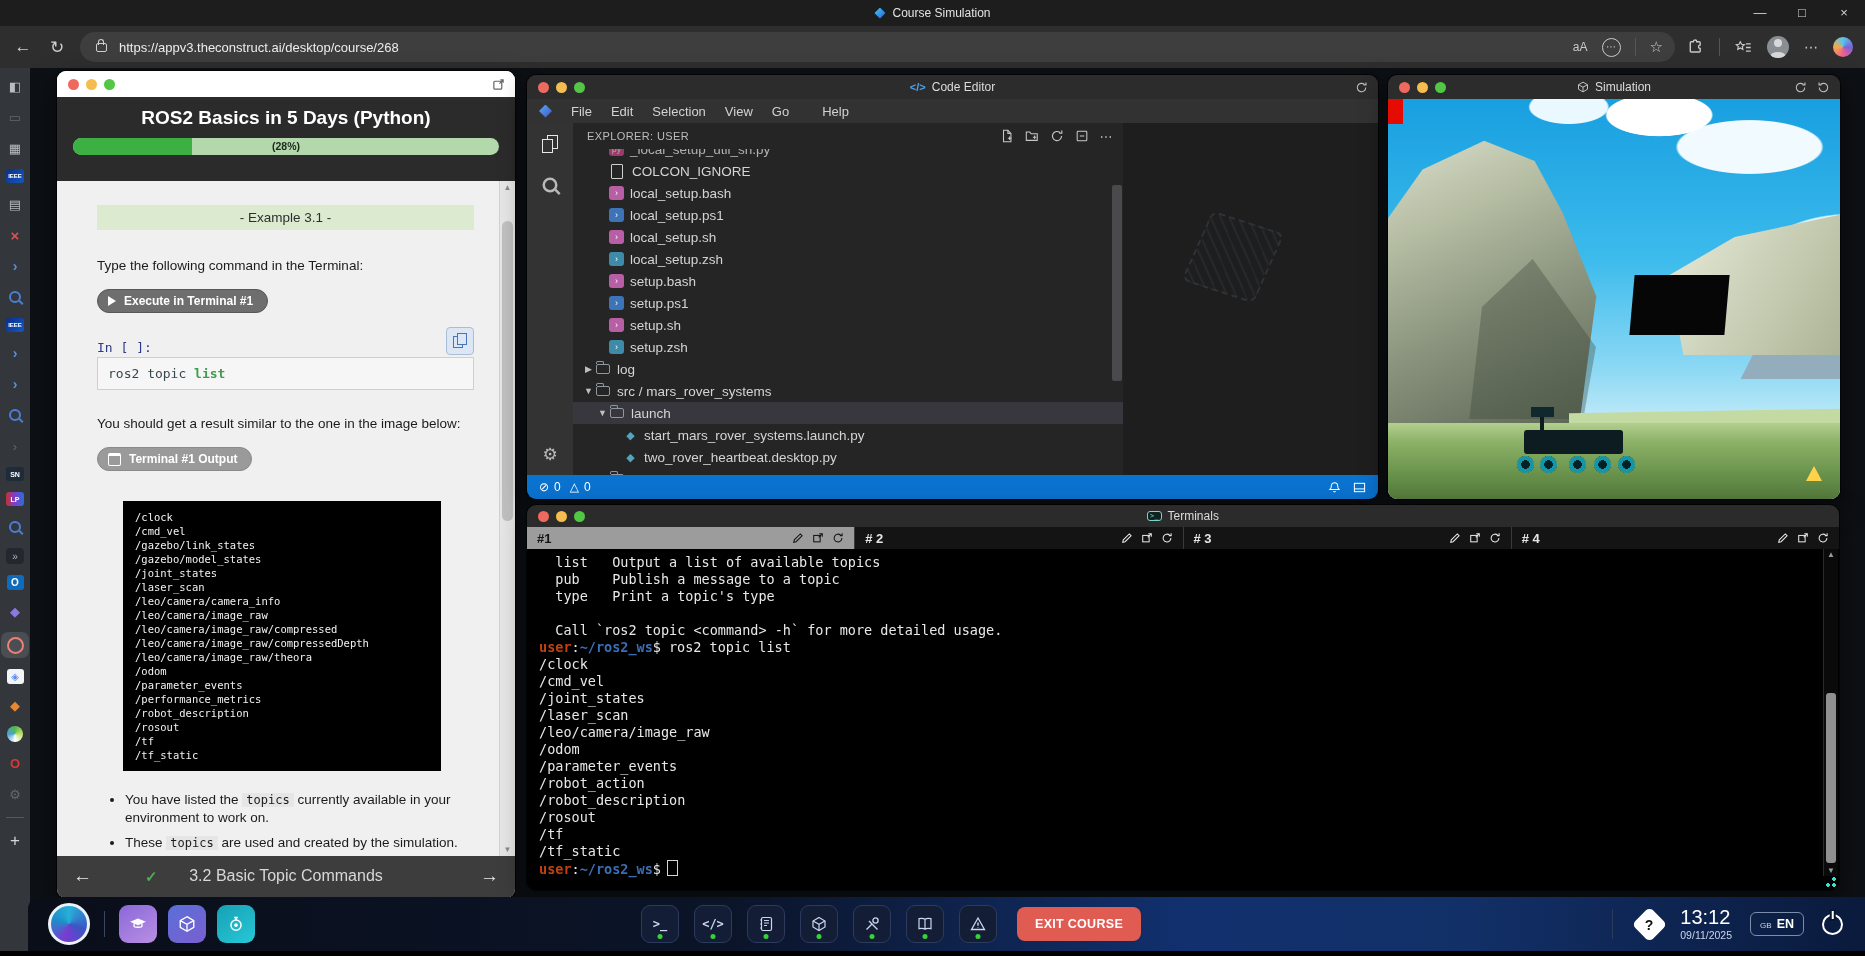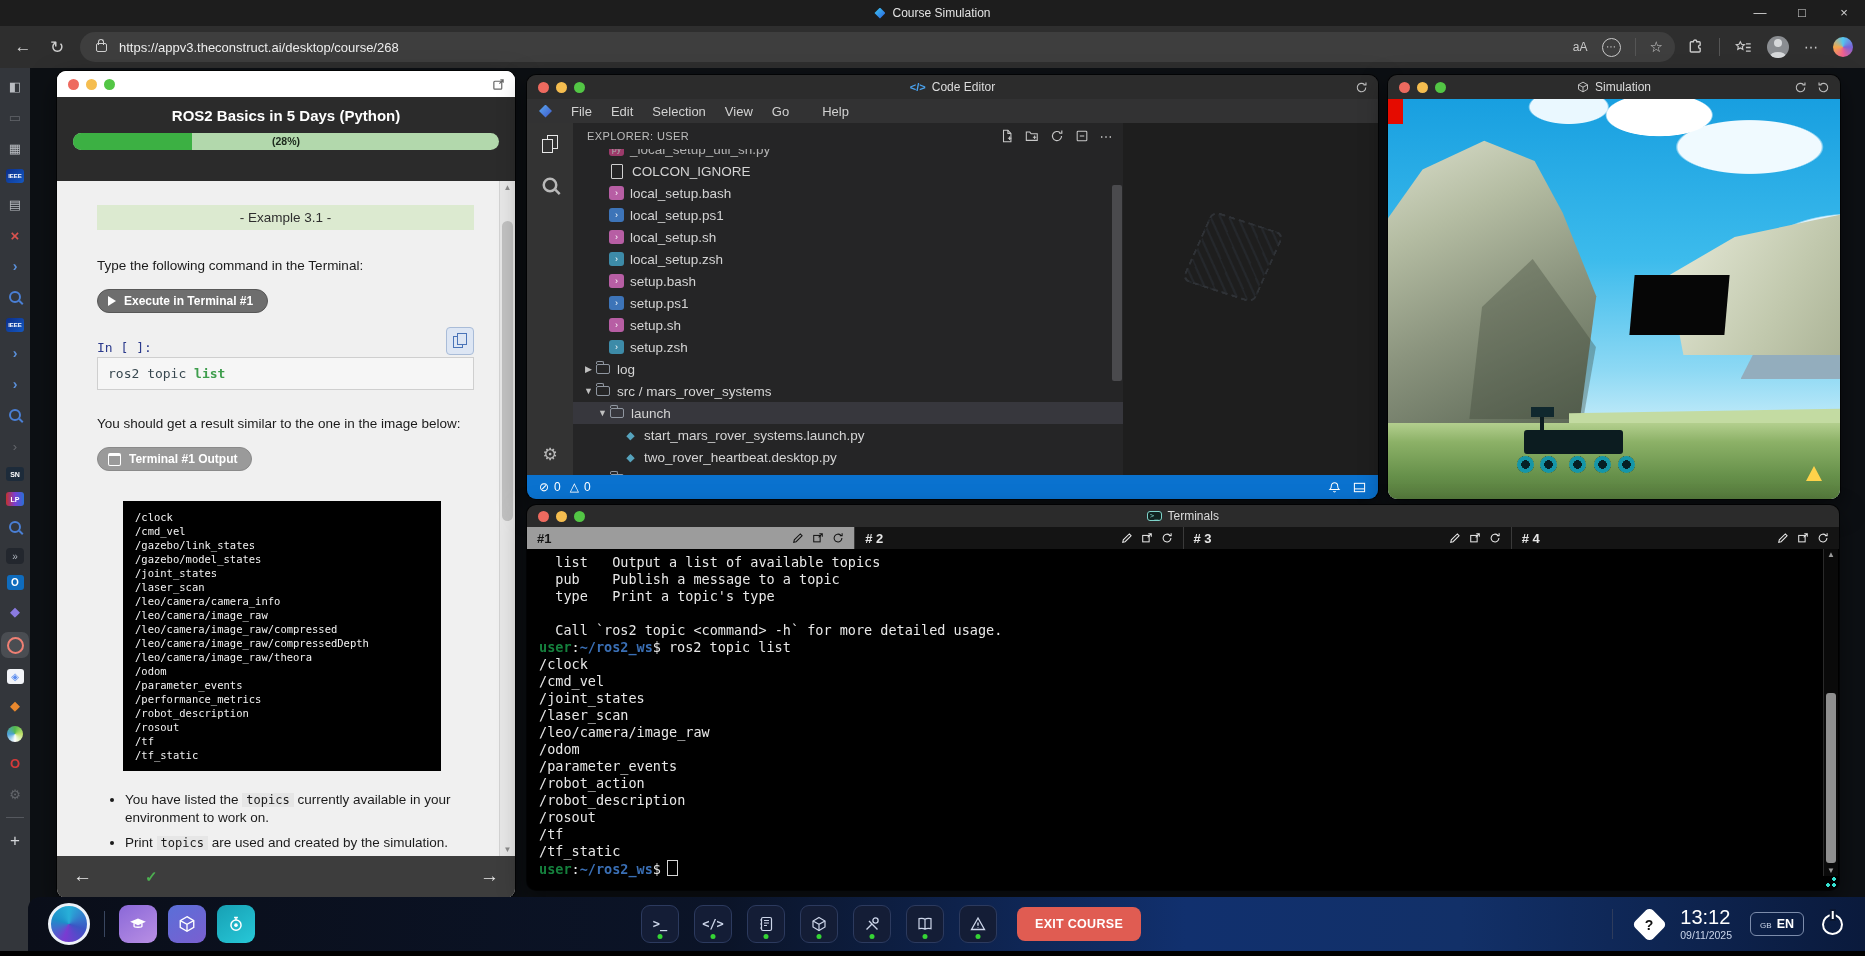--- a/index.html
+++ b/index.html
@@ -76,21 +76,21 @@
   .title-center{position:absolute;left:0;right:0;display:flex;justify-content:center;align-items:center;gap:6px;
                 color:#dcdcdc;font-size:12px;pointer-events:none;}
   .title-right{margin-left:auto;display:flex;align-items:center;gap:10px;margin-right:10px;color:#bdbdbd;z-index:2;}
 
   
   #nb{left:57px;top:71px;width:458px;height:827px;background:#f0f0f0;}
   #nb .titlebar{background:#ffffff;height:26px;border-bottom:1px solid #e0e0e0;}
   #nb .title-center{color:#3a3a3a;font-weight:bold;}
   .jup{width:10px;height:10px;border-radius:50%;border:3px solid #f37726;border-top-color:transparent;transform:rotate(45deg);}
   .nb-header{position:absolute;top:26px;left:0;right:0;height:84px;background:#2b2b2b;padding:10px 16px 0;box-sizing:border-box;}
-  .nb-title{color:#fff;font-size:15px;font-weight:bold;text-align:center;}
+  .nb-title{color:#fff;font-size:19px;font-weight:bold;text-align:center;}
   .nb-progress{position:relative;height:17px;border-radius:9px;background:#b2d8ac;margin-top:9px;overflow:hidden;}
   .nb-fill{height:100%;background:#3cb043;}
   .nb-plabel{position:absolute;inset:0;text-align:center;font-size:10.5px;font-weight:bold;color:#1c2a1c;line-height:17px;}
   .nb-body{position:absolute;top:110px;bottom:42px;left:0;right:15px;overflow:hidden;
            padding:24px 26px 0 40px;box-sizing:border-box;background:#f0f0f0;}
   .nb-banner{background:#dcead0;color:#2e2e2e;text-align:center;padding:5px 0;font-size:13.5px;margin-bottom:28px;}
   .nb-para{font-size:13.5px;color:#1b1b1b;margin:0 0 16px;}
   .pill-btn{display:inline-flex;align-items:center;gap:8px;color:#fff;font-weight:bold;font-size:12px;
             border-radius:12px;padding:4px 14px 4px 10px;}
   .exec{background:#6e6e6e;border:1px solid #575757;margin-bottom:14px;}
@@ -205,21 +205,21 @@
   .ttab{flex:1;display:flex;align-items:center;padding:0 10px;font-size:13px;font-weight:bold;color:#e6e6e6;
         border-left:1px solid #3a3a3a;box-sizing:border-box;gap:8px;}
   .ttab:first-child{border-left:none;}
   .ttab.active{background:#9c9c9c;color:#141414;}
   .ttab .sp{flex:1;}
   .ti{display:flex;align-items:center;}
   .term-content{position:absolute;top:44px;left:0;right:16px;bottom:0;padding:5px 12px;box-sizing:border-box;
                 color:#e8e8e8;font-size:13.5px;line-height:17px;overflow:hidden;}
   .term-content pre{margin:0;font-family:inherit;white-space:pre;}
   .tline{white-space:pre;}
-  .tp-user{color:#15803d;font-weight:bold;}
+  .tp-user{color:#c2410c;font-weight:bold;}
   .tp-path{color:#3a6fb5;font-weight:bold;}
   .cmd{padding-left:8px;}
   .cursor{display:inline-block;width:9px;height:14px;border:1.5px solid #d5d5d5;vertical-align:-2px;margin-left:6px;}
   .term-scroll{position:absolute;top:44px;right:1px;bottom:14px;width:14px;background:#0a0a0a;border-left:1px solid #2a2a2a;}
   .ts-thumb{position:absolute;left:2px;right:2px;top:44%;height:52%;background:#8f8f8f;border-radius:3px;}
   .ts-arr{position:absolute;left:0;right:0;text-align:center;color:#9a9a9a;font-size:8px;}
   .resize-dots{position:absolute;right:3px;bottom:3px;width:10px;height:10px;
      background:radial-gradient(circle at 80% 20%, #35e0d0 0 1.6px, transparent 2px),
                 radial-gradient(circle at 20% 80%, #35e0d0 0 1.6px, transparent 2px),
                 radial-gradient(circle at 80% 80%, #35e0d0 0 1.6px, transparent 2px);}
@@ -391,31 +391,32 @@
 /leo/camera/image_raw/theora
 /odom
 /parameter_events
 /performance_metrics
 /robot_description
 /rosout
 /tf
 /tf_static</pre>
       <ul class="nb-bullets">
         <li><span>You have listed the </span><span class="icode">topics</span><span> currently available in your environment to work on.</span></li>
-        <li><span>Print </span><span class="icode">topics</span><span> are used and created by the simulation.</span></li>
+        <li><span>These </span><span class="icode">topics</span><span> are used and created by the simulation.</span></li>
       </ul>
     </div>
     <div class="nb-scroll">
       <span class="nb-arr" style="top:2px;">▲</span>
       <span class="nb-thumb"></span>
       <span class="nb-arr" style="bottom:2px;">▼</span>
     </div>
     <div class="nb-footer">
       <span class="nb-prev">←</span>
       <span class="nb-check">✓</span>
+      <span class="nb-ftitle">3.2  Basic Topic Commands</span>
       <span class="nb-next">→</span>
     </div>
   </div>
 
   <div class="window" id="ed">
     <div class="titlebar">
       <div class="lights">
         <span class="light l-red"></span>
         <span class="light l-yel"></span>
         <span class="light l-grn"></span>

